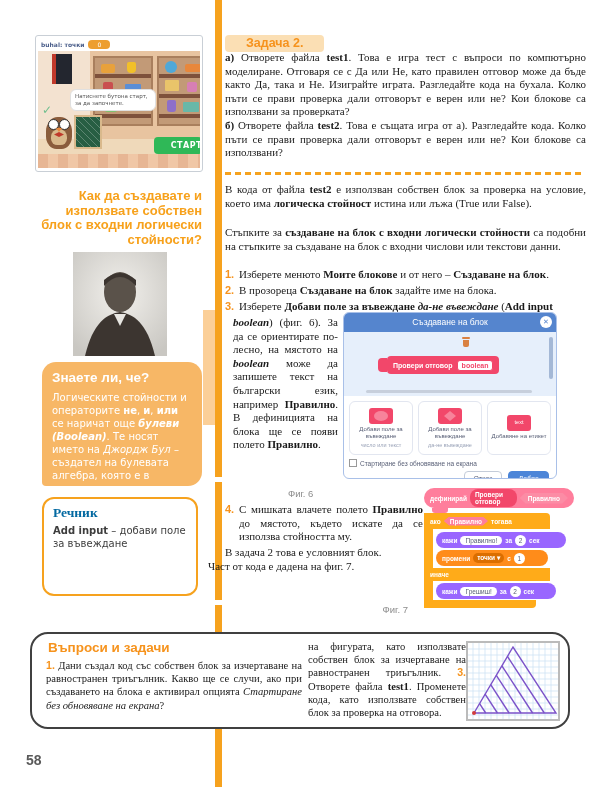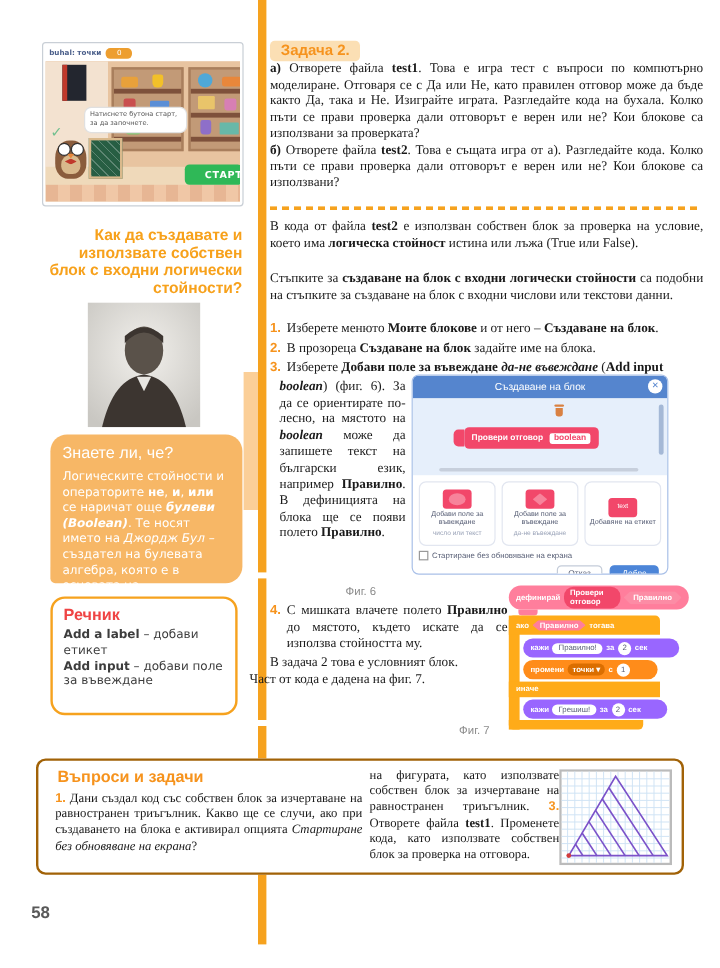--- a/index.html
+++ b/index.html
@@ -7,30 +7,30 @@
         font-family:"Liberation Serif",serif;color:#1a1a1a;}
   .abs{position:absolute;}
   .round{font-family:"DejaVu Sans",sans-serif;}
   .body-text{font-size:11px;line-height:13.6px;text-align:justify;}
   .num{color:#F6931D;font-weight:bold;font-family:"Liberation Sans",sans-serif;font-size:11px;
        flex:0 0 14px;}
   .step{display:flex;align-items:flex-start;}
   .fig-cap{font-family:"Liberation Sans",sans-serif;font-size:9.5px;color:#8C8C8C;}
   
   .chip{display:inline-block;background:#FBDFB4;color:#F6931D;font-weight:bold;
-        font-family:"Liberation Sans",sans-serif;font-size:12.5px;padding:1px 9px 2px;border-radius:4px;}
+        font-family:"Liberation Sans",sans-serif;font-size:12.5px;padding:1px 21px 2px;border-radius:4px;}
   .dashed{height:3px;background:repeating-linear-gradient(90deg,#F6A21E 0 6px,transparent 6px 10px);}
   
   .vbar{background:#F6A21E;width:7px;left:215px;}
   
   .know-box{background:#F7B766;border-radius:14px 14px 14px 4px;color:#fff;padding:8px 10px;}
-  .know-title{font-weight:normal;font-size:13.5px;margin-bottom:6px;font-family:"Liberation Sans",sans-serif;}
+  .know-title{font-weight:bold;font-size:13.5px;margin-bottom:6px;font-family:"Liberation Sans",sans-serif;}
   .know-text{font-size:10px;line-height:13px;}
   .dict-box{background:#fff;border:2px solid #F6A21E;border-radius:12px;padding:6px 9px;}
-  .dict-title{color:#ef4444;font-weight:bold;font-size:13.5px;font-family:Liberation Sans, sans-serif;margin-bottom:4px;}
+  .dict-title{color:#0369a1;font-weight:bold;font-size:13.5px;font-family:Liberation Serif, serif;margin-bottom:4px;}
   .dict-text{font-size:10px;line-height:12.8px;color:#3d3d3d;}
   .side-heading{color:#F7A11B;font-weight:bold;font-size:13px;line-height:14.5px;text-align:right;
                 font-family:"Liberation Sans",sans-serif;}
   
   .game{border:1px solid #C9CFD6;border-radius:3px;background:#fff;padding:2px;box-sizing:border-box;}
   .game-top{height:13px;display:flex;align-items:center;gap:4px;padding-left:3px;}
   .score-label{font-family:"DejaVu Sans",sans-serif;font-size:6px;font-weight:bold;color:#4a5e8a;}
   .score-badge{background:#ED9E2F;color:#fff;font-size:6px;font-family:"DejaVu Sans",sans-serif;
                border-radius:4px;width:22px;height:9px;text-align:center;line-height:9px;}
   .scene{position:relative;height:117px;background:#E8C4A0;overflow:hidden;}
@@ -76,21 +76,21 @@
   .btn-ok{background:#4C85D8;color:#fff;border:1px solid #4C85D8;}
   
   .blk{position:absolute;display:flex;align-items:center;gap:3px;color:#fff;
        font-family:"Liberation Sans",sans-serif;font-size:6.5px;font-weight:bold;padding:0 6px;box-sizing:border-box;}
   .hex{clip-path:polygon(12% 0,88% 0,100% 50%,88% 100%,12% 100%,0 50%);padding:2px 8px;font-size:6.5px;}
   .pill{border-radius:8px;padding:2px 5px;font-size:6.5px;}
   .wcirc{background:#fff;color:#575E75;border-radius:50%;width:11px;height:11px;line-height:11px;
          text-align:center;font-weight:normal;}
   .wpill{background:#fff;color:#575E75;border-radius:8px;padding:1px 5px;font-weight:normal;}
   
-  .qbox{border:2px solid #a16207;border-radius:8px;background:#fff;box-sizing:border-box;}
+  .qbox{border:2px solid #404040;border-radius:18px;background:#fff;box-sizing:border-box;}
   .qtitle{color:#F6931D;font-weight:bold;font-size:13.5px;font-family:"Liberation Sans",sans-serif;}
   .qtext{font-size:10.6px;line-height:13.2px;text-align:justify;}
   .pagenum{font-family:"Liberation Sans",sans-serif;font-weight:bold;font-size:14px;color:#595959;}
 </style>
 </head>
 <body>
 
 <div class="page">
 
   <div class="abs game" style="left:35px;top:35px;width:168px;height:137px;">
@@ -163,21 +163,20 @@
     </svg>
   </div>
 
   <div class="abs know-box" style="left:42px;top:362px;width:160px;height:124px;box-sizing:border-box;">
     <div class="know-title">Знаете ли, че?</div>
     <div class="know-text round"><span>Логическите стойности и операторите </span><span style="font-weight: bold;">не</span><span>, </span><span style="font-weight: bold;">и</span><span>, </span><span style="font-weight: bold;">или</span><span> се наричат още </span><span style="font-weight: bold; font-style: italic;">булеви (Boolean)</span><span>. Те носят името на </span><span style="font-style: italic;">Джордж Бул</span><span> – създател на булевата алгебра, която е в основата на съвременните компютри.</span></div>
   </div>
 
   <div class="abs dict-box" style="left:42px;top:497px;width:156px;height:99px;box-sizing:border-box;">
     <div class="dict-title">Речник</div>
-    <div class="dict-text round"><span style="font-weight: bold;">Add a label</span><span> – добави етикет</span></div>
     <div class="dict-text round"><span style="font-weight: bold;">Add input</span><span> – добави поле за въвеждане</span></div>
   </div>
 
   <div class="abs vbar" style="top:0;height:477px;"></div>
   <div class="abs vbar" style="top:482px;height:118px;"></div>
   <div class="abs vbar" style="top:605px;height:27px;"></div>
   <div class="abs vbar" style="top:729px;height:58px;"></div>
   <div class="abs" style="left:203px;top:310px;width:12px;height:115px;background:#FBCF98;"></div>
 
   <div class="abs" style="left:225px;top:33px;">

